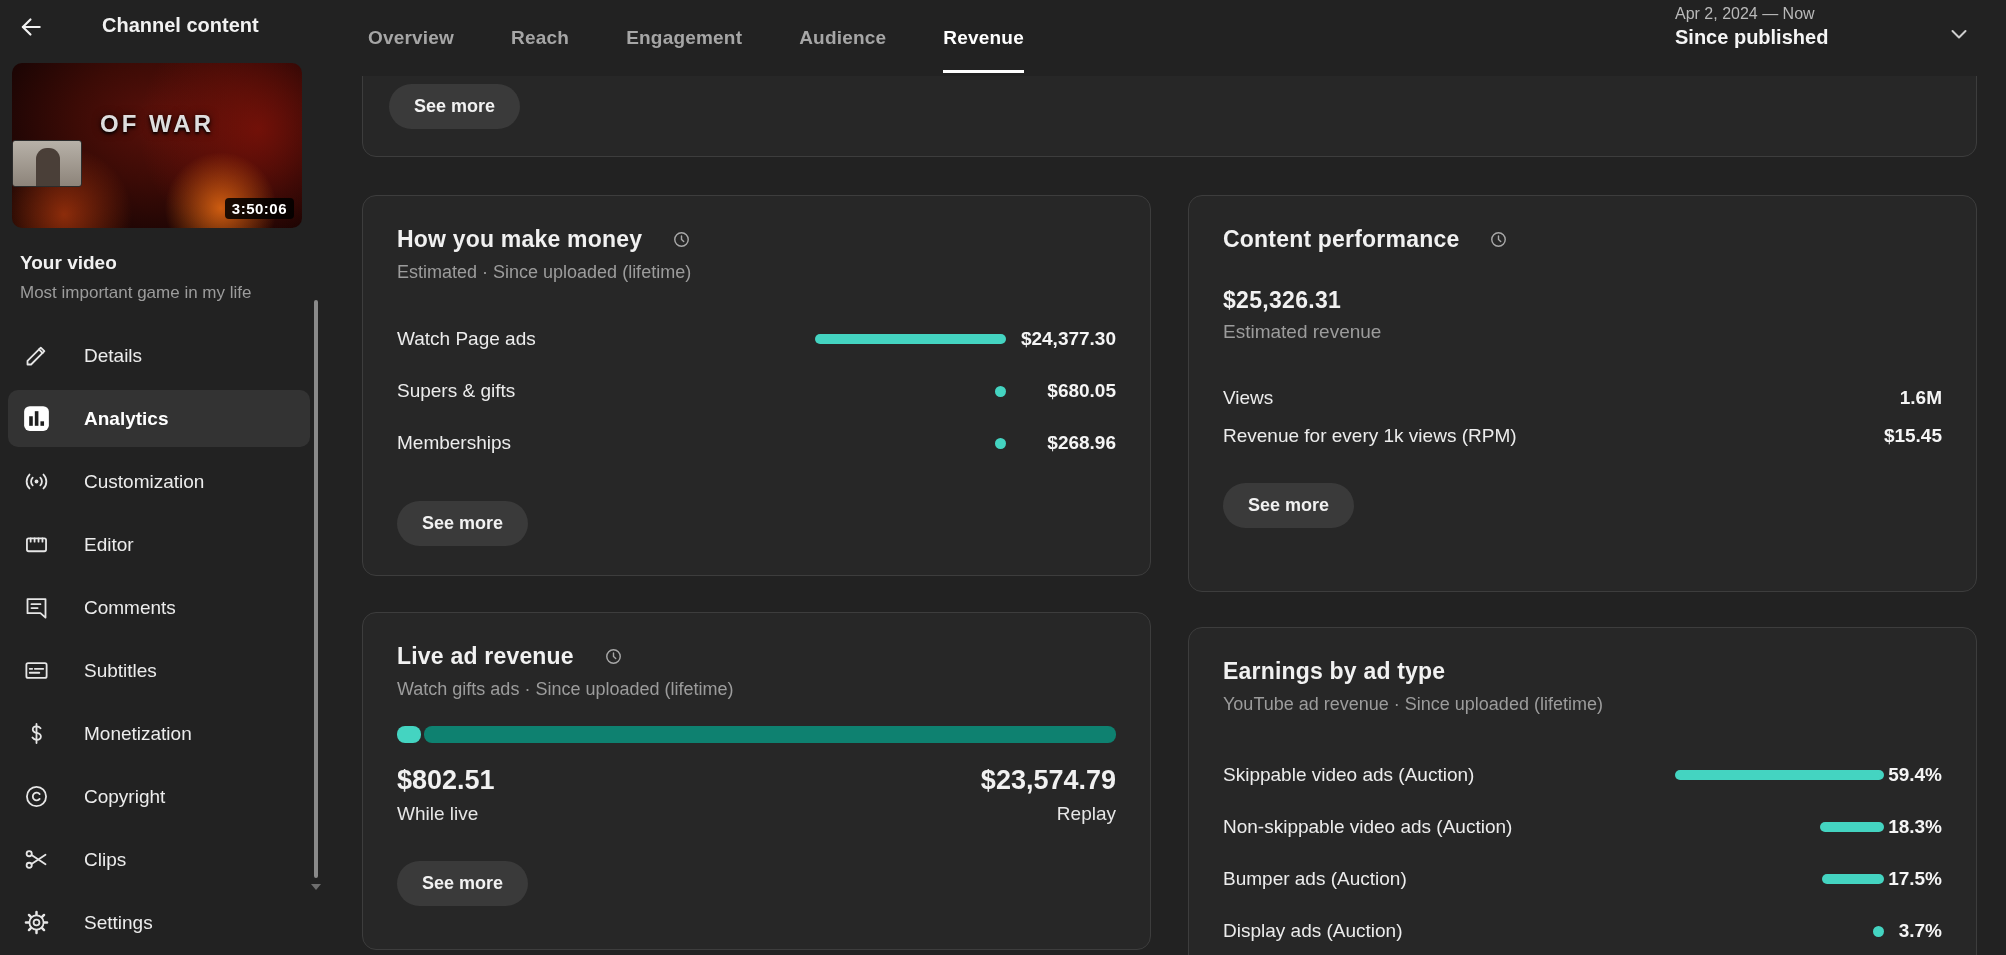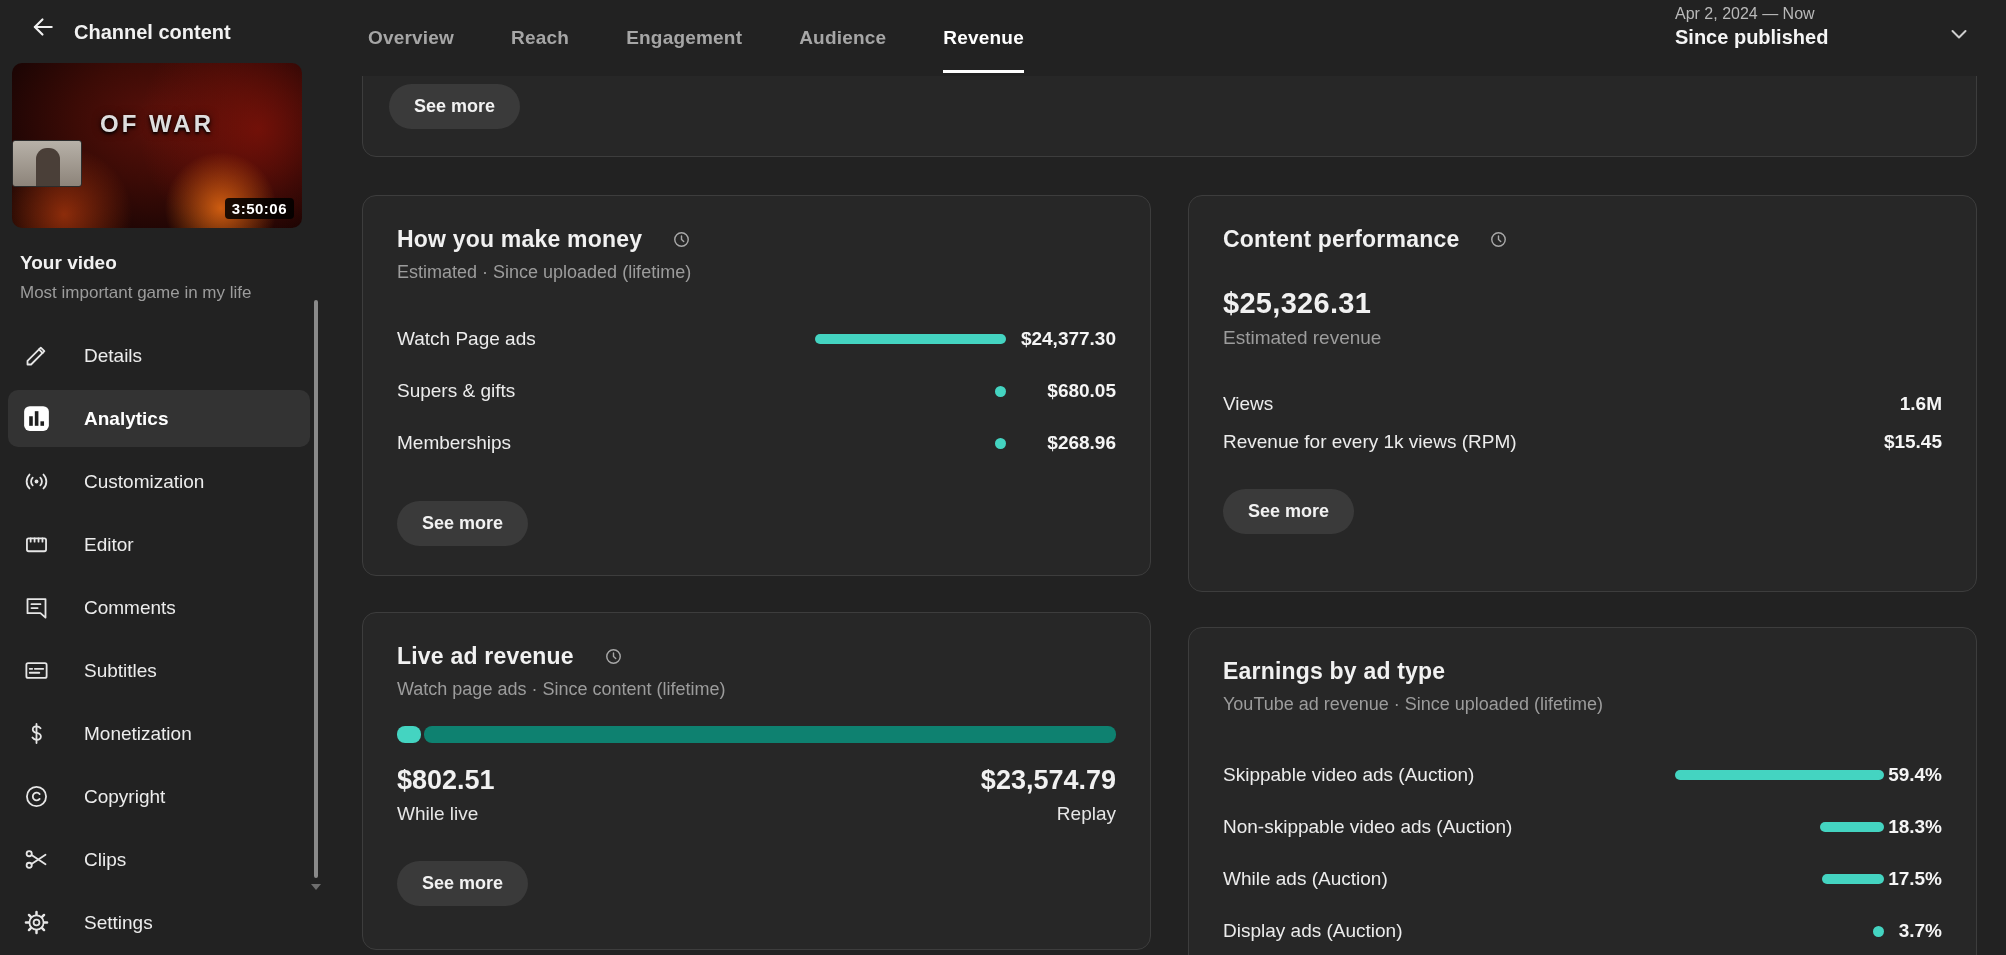--- a/index.html
+++ b/index.html
@@ -5,21 +5,21 @@
   :root{
     --bg:#222222; --card:#272727; --border:#3d3d3d; --text:#f1f1f1;
     --muted:#9c9c9c; --accent:#44d4c1; --accent-dark:#0e8170; --btn:#3a3a3a; --hl:#333333;
   }
   *{box-sizing:border-box; margin:0; padding:0;}
   html,body{width:2006px; height:955px; overflow:hidden;}
   body{background:var(--bg); font-family:"Liberation Sans","DejaVu Sans",sans-serif; color:var(--text); position:relative;}
 
   
   .sidebar{position:absolute; left:0; top:0; width:330px; height:955px; background:var(--bg); z-index:10;}
-  .sb-header{display:flex; align-items:flex-end; padding:14px 0 0 28px;}
+  .sb-header{display:flex; align-items:flex-start; padding:14px 0 0 16px;gap:40px;}
   .back-btn{width:30px; height:30px; display:flex; align-items:center; justify-content:center; cursor:pointer;}
   .back-btn svg{width:26px; height:26px;}
   .sb-title{font-size:20px; font-weight:bold; margin-left:16px;}
   .thumb{position:absolute; left:12px; top:63px; width:290px; height:165px; border-radius:10px; overflow:hidden;
     background:
       radial-gradient(circle at 72% 88%, rgba(255,120,20,.75), rgba(255,120,20,0) 22%),
       radial-gradient(circle at 18% 92%, rgba(215,70,15,.6), rgba(215,70,15,0) 24%),
       radial-gradient(circle at 85% 40%, rgba(140,20,10,.7), rgba(140,20,10,0) 45%),
       radial-gradient(ellipse at 50% 35%, #58100a 0%, #3c0b06 40%, #1c0504 78%, #140302 100%);}
   .thumb-logo{position:absolute; left:0; right:0; top:48px; text-align:center; color:#dedede;
@@ -81,21 +81,21 @@
   .dot{width:11px; height:11px; border-radius:50%; background:var(--accent); display:inline-block;}
   .stat-value{text-align:right; font-size:19px; font-weight:600; color:#f5f5f5;}
 
   .see-more{display:inline-flex; align-items:center; height:45px; padding:0 25px; background:var(--btn);
     border:none; border-radius:23px; color:#f1f1f1; font-size:18px; font-weight:600; cursor:pointer;
     font-family:inherit;}
   .card-hymm .see-more{margin-top:32px;}
   .card-cp .see-more{margin-top:28px;}
   .card-live .see-more{margin-top:36px;}
 
-  .big-number{font-size:29px; font-weight:bold; margin-top:34px; letter-spacing:.3px;}
+  .big-number{font-size:23px; font-weight:bold; margin-top:34px; letter-spacing:.3px;}
   .big-label{font-size:19px; color:var(--muted); margin-top:7px;}
   .kv-rows{margin-top:36px;}
   .kv-row{display:flex; align-items:center; height:38px;}
   .kv-label{flex:1; font-size:19px; font-weight:500; color:#ececec;}
   .kv-value{font-size:19px; font-weight:600; color:#f5f5f5;}
 
   .live-bar{display:flex; gap:3px; margin-top:26px; height:17px;}
   .live-seg1{background:var(--accent); border-radius:8px;}
   .live-seg2{flex:1; background:var(--accent-dark); border-radius:8px;}
   .live-values{display:flex; justify-content:space-between; margin-top:22px;}
@@ -316,21 +316,21 @@
   <div class="card card-live">
     <div class="card-title-row">
       <div class="card-title">Live ad revenue</div>
       <span class="clock">
           <svg viewBox="0 0 24 24" fill="none" stroke="#a8a8a8" stroke-width="1.8" stroke-linecap="round">
             <circle cx="12" cy="12" r="8.5"></circle>
             <path d="M12 7.5V12l2.8 2.6"></path>
           </svg>
         </span>
     </div>
-    <div class="card-sub">Watch page ads · Since content (lifetime)</div>
+    <div class="card-sub">Watch gifts ads · Since uploaded (lifetime)</div>
     <div class="live-bar">
       <div class="live-seg1" style="width: 3.3%;"></div>
       <div class="live-seg2"></div>
     </div>
     <div class="live-values">
       <div>
         <div class="live-val">$802.51</div>
         <div class="live-lbl">While live</div>
       </div>
       <div class="live-right">
@@ -355,21 +355,21 @@
           <div class="stat-value" style="width: 58px;">59.4%</div>
         </div>
         <div class="stat-row">
           <div class="stat-label">Non-skippable video ads (Auction)</div>
           <div class="bar-zone" style="width: 358px;">
             <span class="bar" style="width: 64px;"></span>
           </div>
           <div class="stat-value" style="width: 58px;">18.3%</div>
         </div>
         <div class="stat-row">
-          <div class="stat-label">While ads (Auction)</div>
+          <div class="stat-label">Bumper ads (Auction)</div>
           <div class="bar-zone" style="width: 358px;">
             <span class="bar" style="width: 62px;"></span>
           </div>
           <div class="stat-value" style="width: 58px;">17.5%</div>
         </div>
         <div class="stat-row">
           <div class="stat-label">Display ads (Auction)</div>
           <div class="bar-zone" style="width: 358px;">
             <span class="dot"></span>
           </div>

